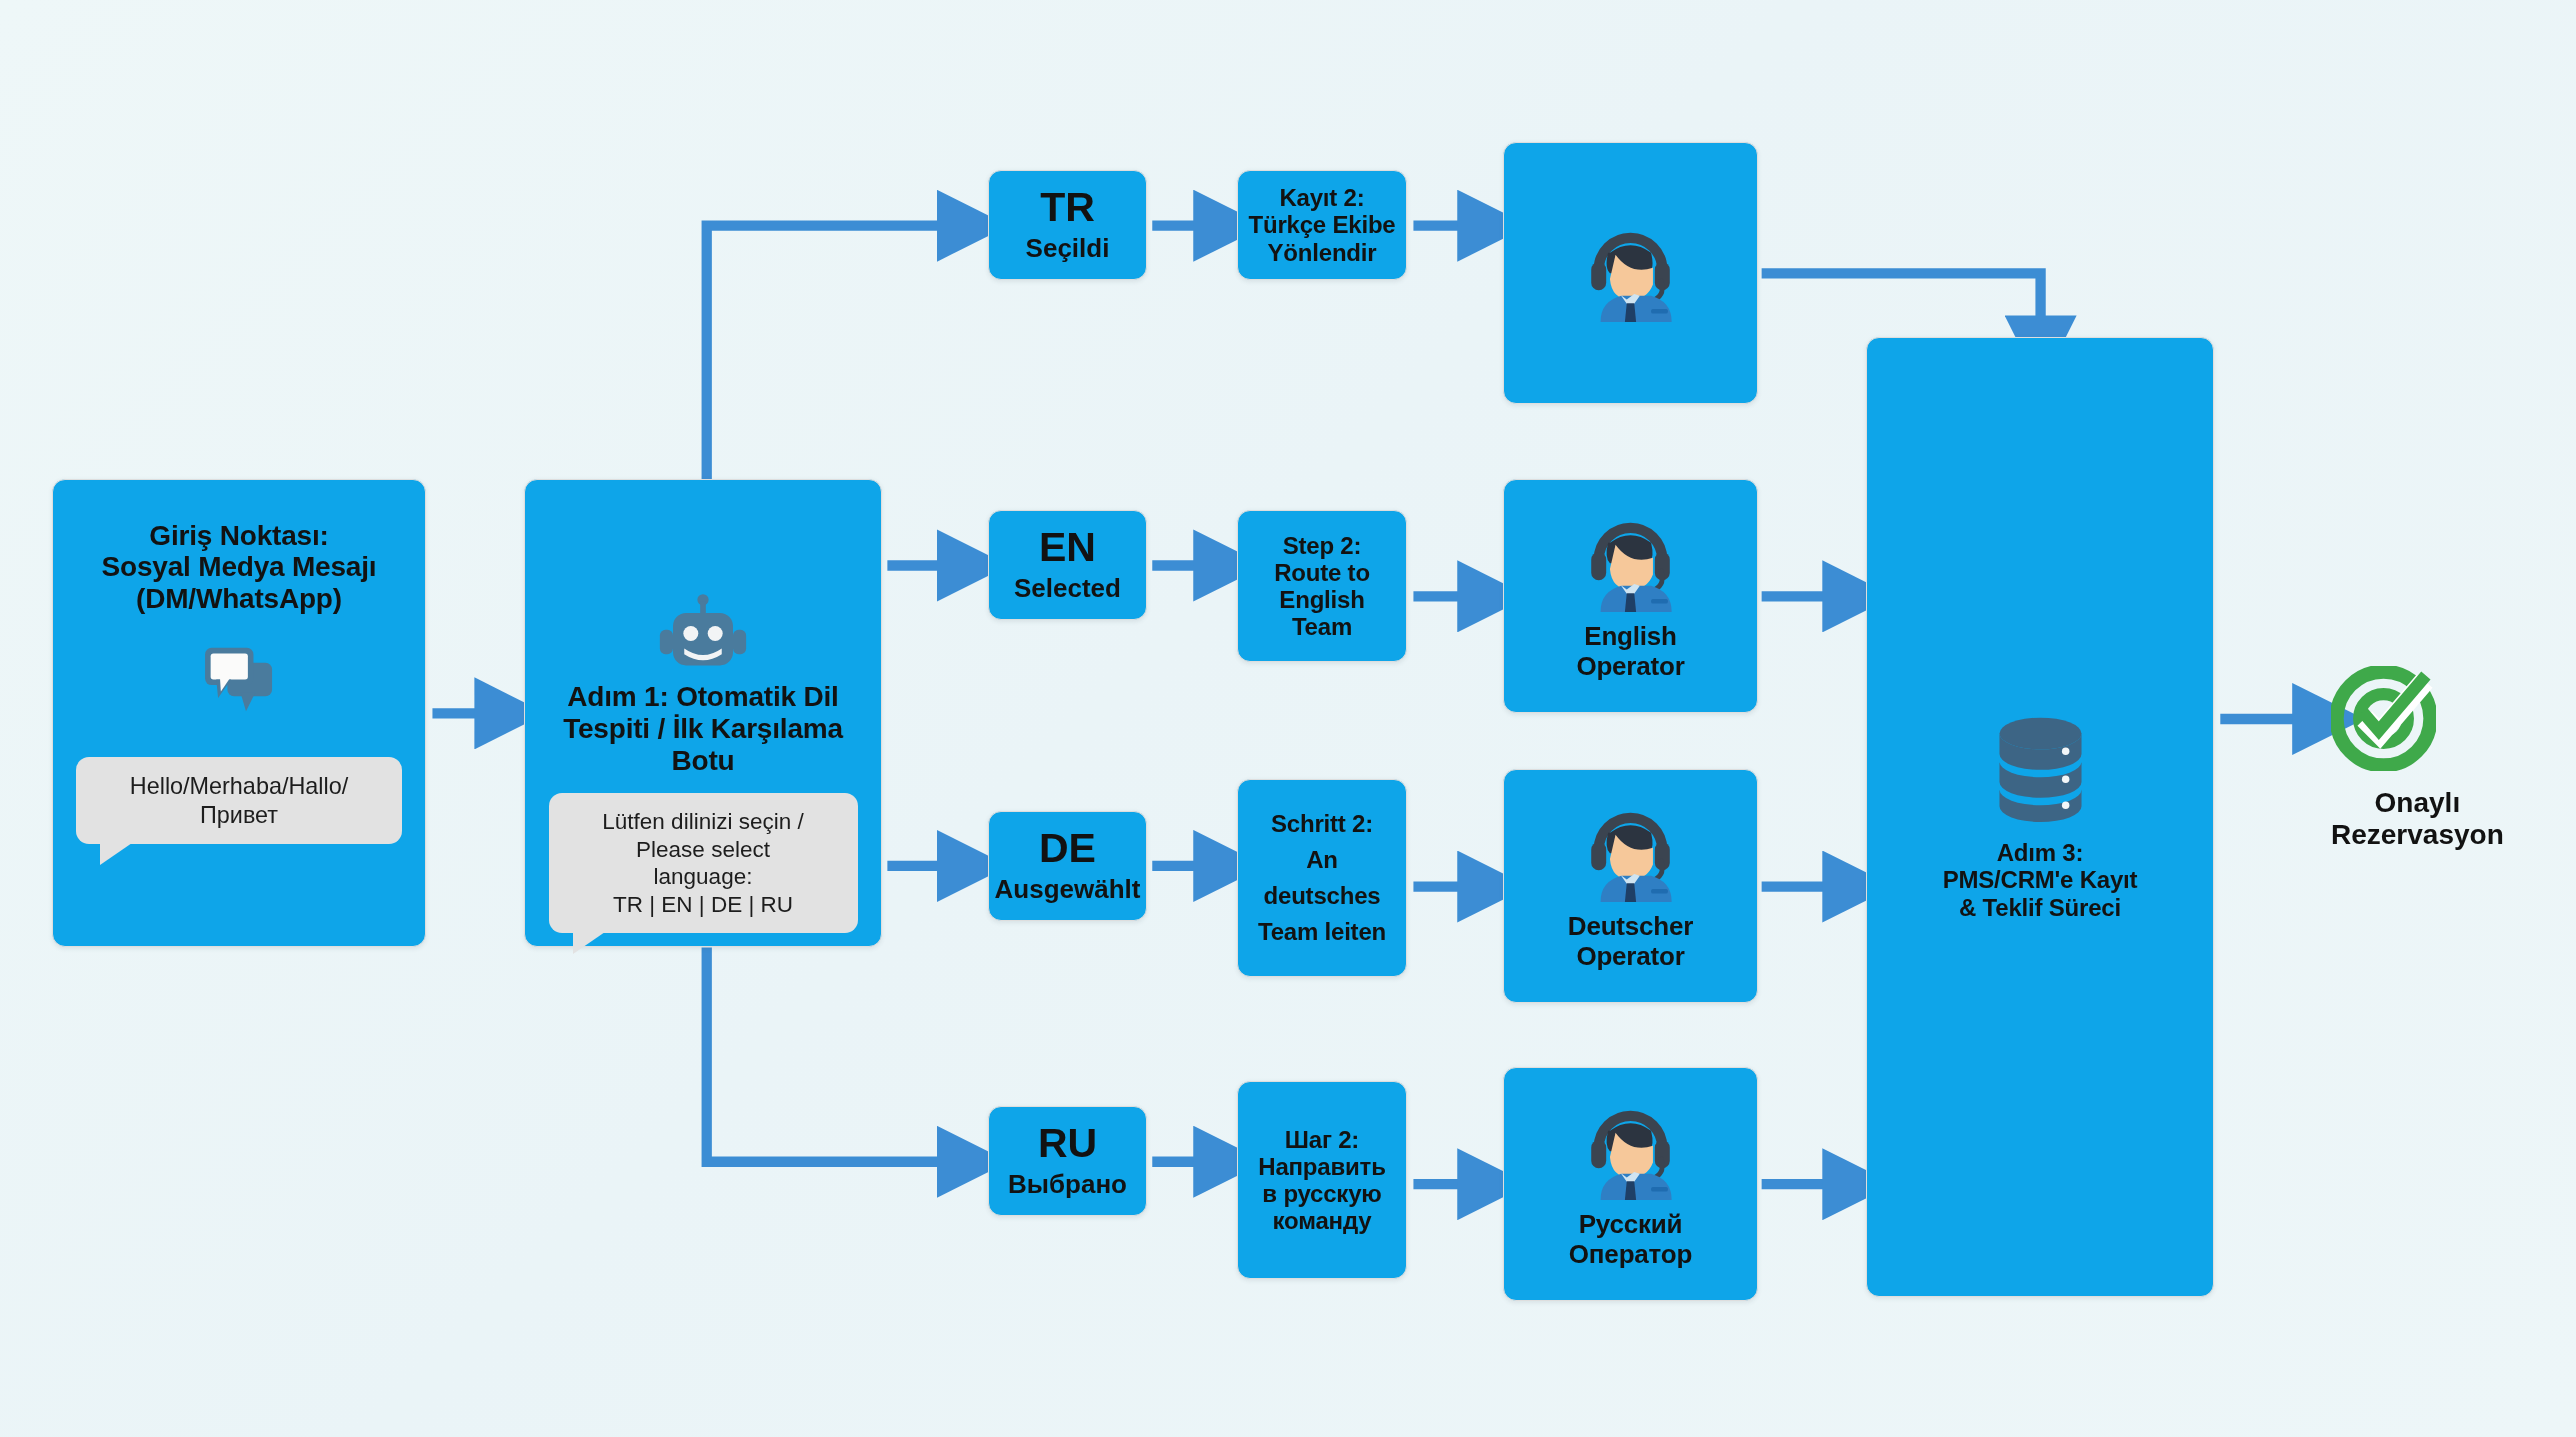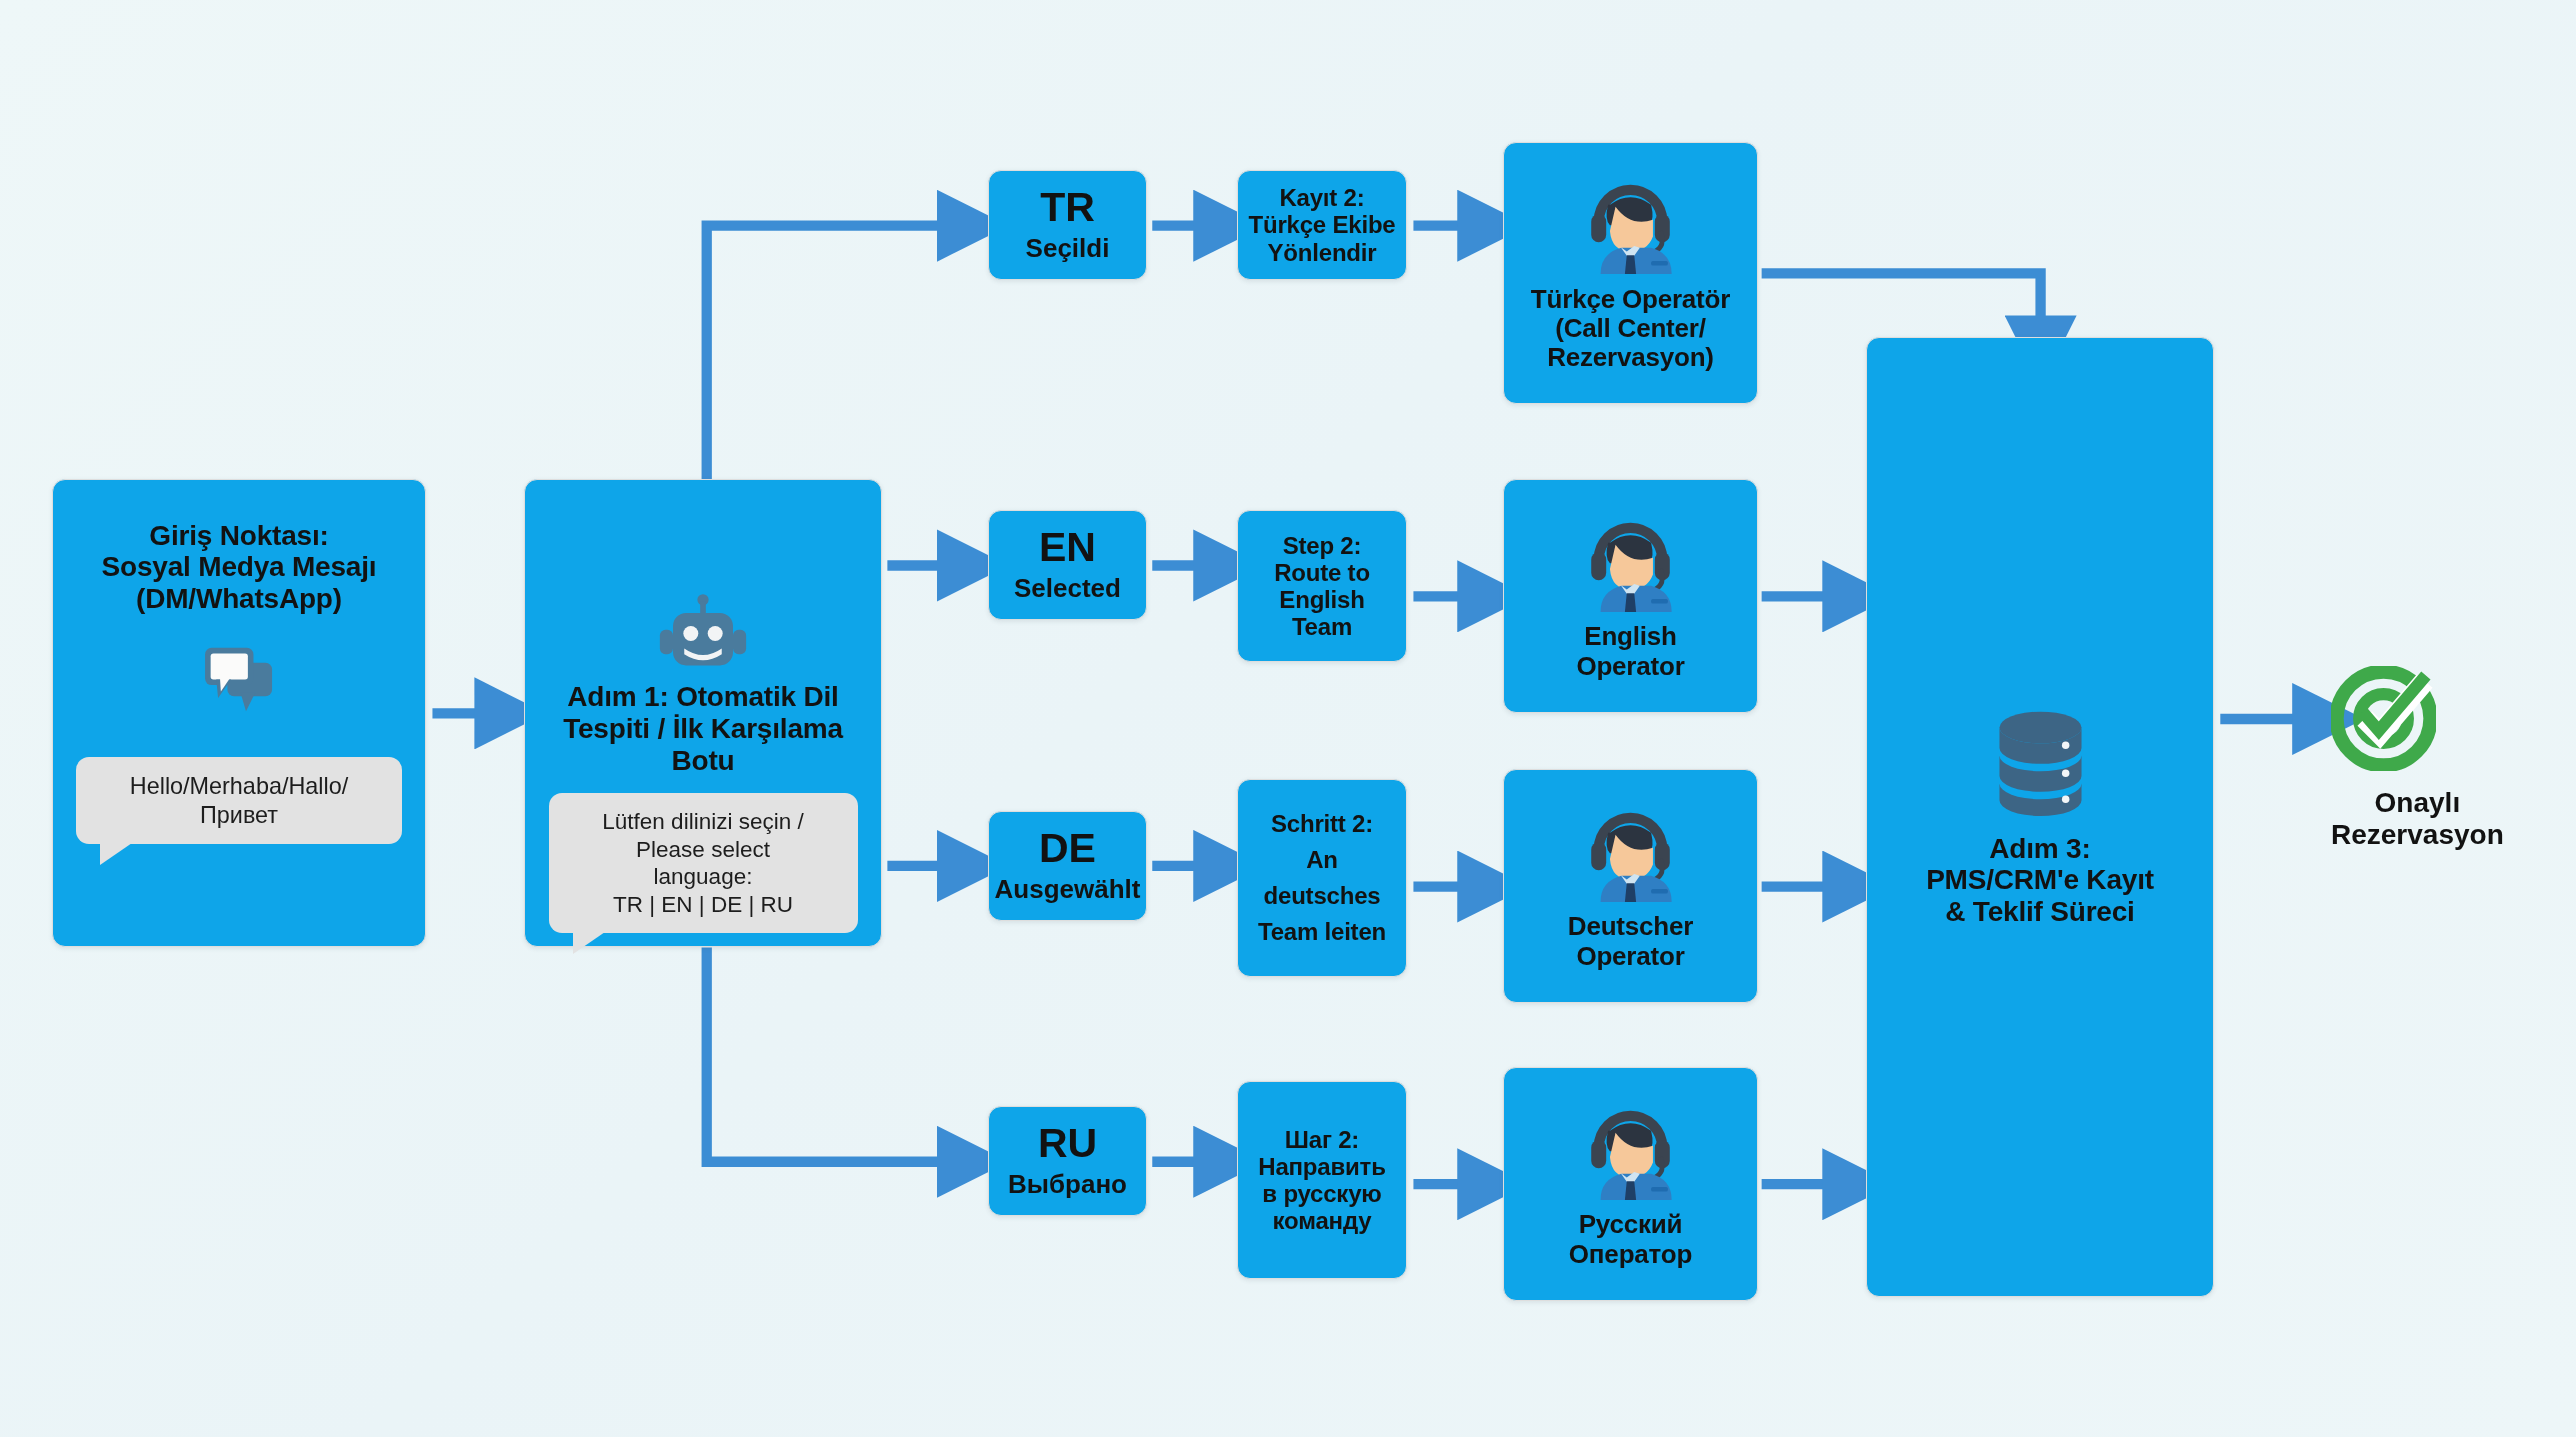--- a/index.html
+++ b/index.html
@@ -78,21 +78,21 @@
   
   .oper{width:255px;}
   .oper .ttl{font-size:26px;margin-top:7.5px;}
   #oper-tr{left:1503px;top:142px;height:262px;}
   #oper-en{left:1503px;top:479px;height:234px;}
   #oper-de{left:1503px;top:769px;height:234px;}
   #oper-ru{left:1503px;top:1067px;height:234px;}
 
   
   #db{left:1866px;top:337px;width:348px;height:960px;}
-  #db .ttl{font-size:28px;margin-top:13px;}
+  #db .ttl{font-size:24px;margin-top:13px;}
 
   
   #final{
     position:absolute;left:2331px;top:666px;width:215px;
     display:flex;flex-direction:column;align-items:flex-start;text-align:center;
   }
   #final .ttl{font-size:28px;font-weight:bold;line-height:1.15;margin-top:13px;color:#121212;}
 
   
   svg#wires{position:absolute;inset:0;width:2576px;height:1438px;pointer-events:none;}
@@ -243,25 +243,20 @@
         <path d="M34,34 q22,-16 44,0 q4,16 -2,22 l-42,0 q-6,-6 -2,-22 Z" fill="#2c3440"></path>
         <path d="M40,36 q16,22 40,14 l0,18 q-6,16 -24,16 q-20,0 -22,-22 Z" fill="#f6c89a"></path>
         <path d="M88,62 q6,16 -6,22 l-16,0" fill="none" stroke="#3b4450" stroke-width="5"></path>
         <ellipse cx="62" cy="86" rx="9" ry="5" fill="#3b4450"></ellipse>
         <path d="M24,108 q0,-22 22,-28 l32,0 q22,6 22,28 Z" fill="#2f7fc4"></path>
         <path d="M46,80 l10,14 l10,-14 l-6,-2 l-8,6 l-8,-6 Z" fill="#cfe4f2"></path>
         <path d="M52,88 l8,0 l2,20 l-12,0 Z" fill="#1f3f66"></path>
         <rect x="78" y="94" width="18" height="5" rx="2" fill="#1f6cb0"></rect>
       </svg>
     </span>
-    <div class="ttl">
-      <div>Türkçe Operatör</div>
-      <div>(Call Center/</div>
-      <div>Rezervasyon)</div>
-    </div>
   </div>
 
   <div class="node oper" id="oper-en">
     <span>
       <svg width="105" height="101" viewBox="0 0 112 108">
         <path d="M22,52 a34,34 0 0 1 68,0" fill="none" stroke="#3b4450" stroke-width="11"></path>
         <rect x="14" y="44" width="16" height="30" rx="8" fill="#3b4450"></rect>
         <rect x="82" y="44" width="16" height="30" rx="8" fill="#3b4450"></rect>
         <path d="M34,34 q22,-16 44,0 q4,16 -2,22 l-42,0 q-6,-6 -2,-22 Z" fill="#2c3440"></path>
         <path d="M40,36 q16,22 40,14 l0,18 q-6,16 -24,16 q-20,0 -22,-22 Z" fill="#f6c89a"></path>

